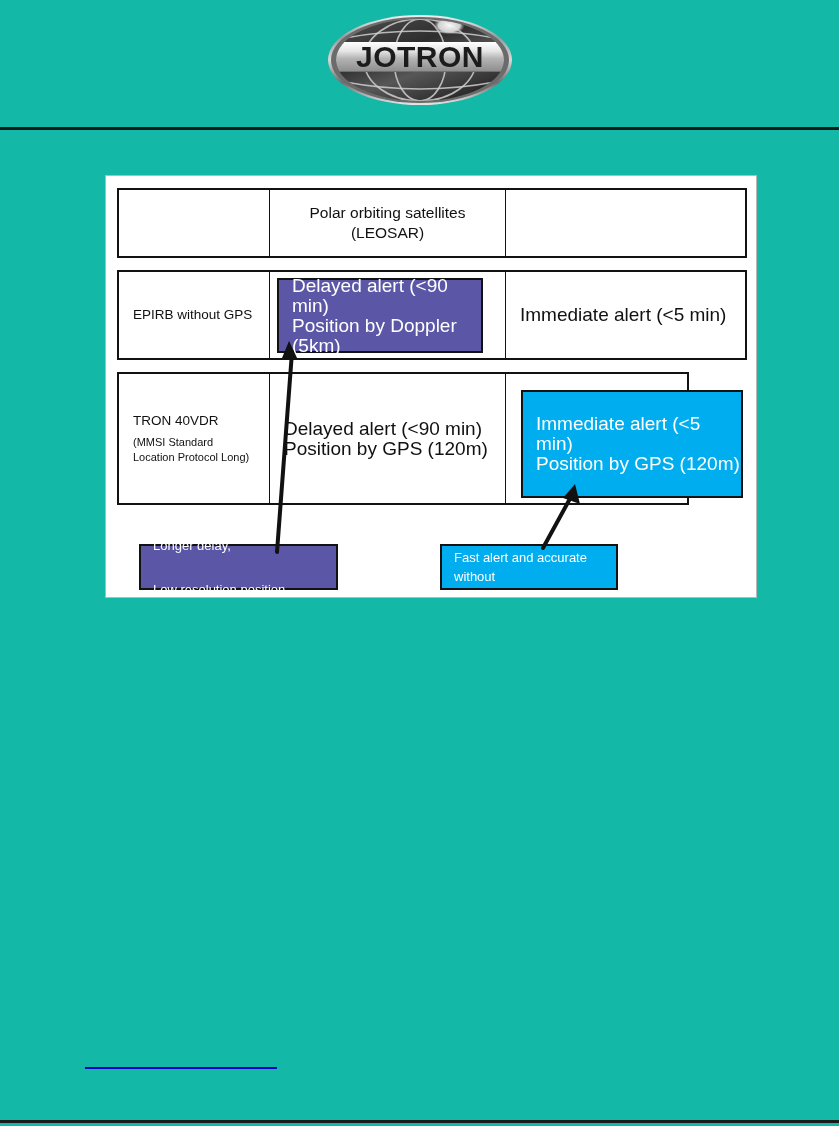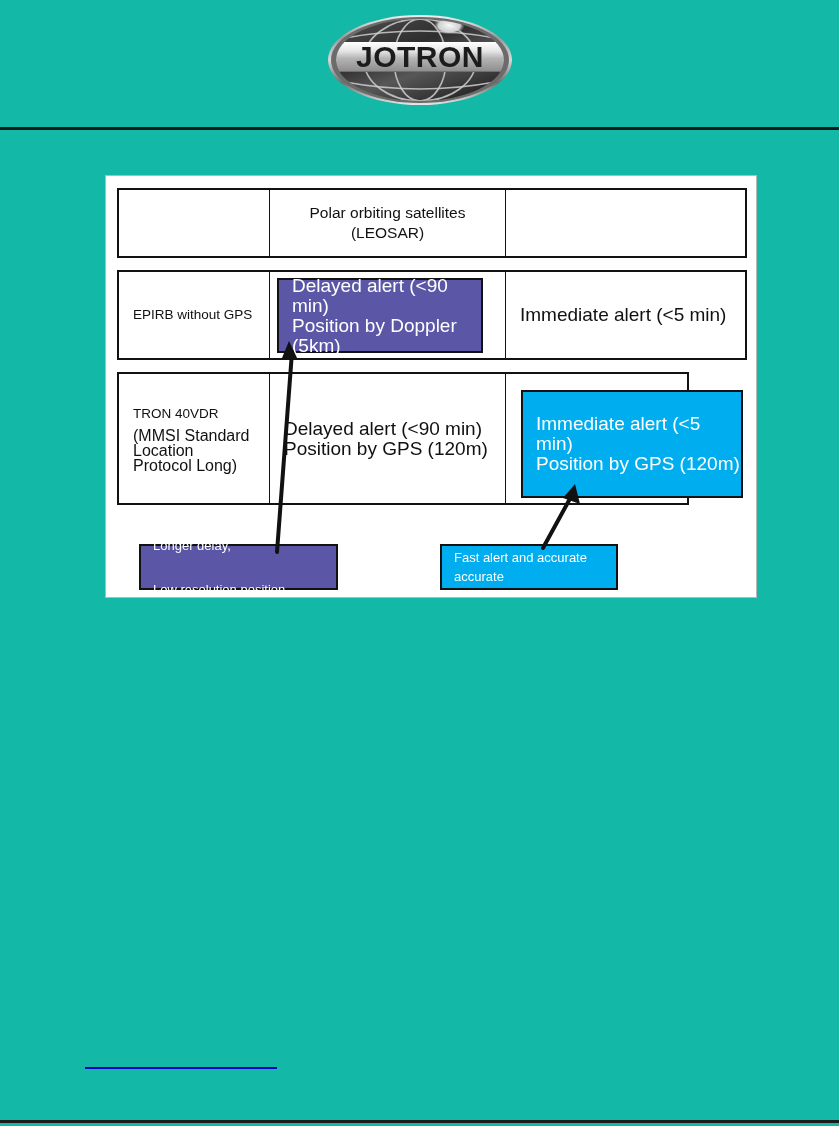--- a/index.html
+++ b/index.html
@@ -103,21 +103,21 @@
     line-height: 20px;
     color: #111111;
   }
 
   .rowlabel-main {
     font-size: 13.5px;
     line-height: 18px;
     color: #111111;
   }
   .rowlabel-sub {
-    font-size: 16px;
+    font-size: 11px;
     line-height: 15px;
     color: #111111;
   }
   .rowlabel-main + .rowlabel-sub { margin-top: 5px; }
 
   
   .hl-box {
     position: absolute;
     border: 2px solid #121212;
     box-sizing: border-box;
@@ -329,21 +329,21 @@
     <span class="body-line">Position by GPS (120m)</span>
   </div>
 
   <div class="callout callout-purple">
     <span class="body-line">Longer delay,</span>
     <span class="body-line">Low resolution position</span>
   </div>
 
   <div class="callout callout-cyan">
     <span class="body-line">Fast alert and accurate</span>
-    <span class="body-line">accurate</span>
+    <span class="body-line">without</span>
   </div>
 
   <svg class="arrows" viewBox="0 0 839 1126">
 
     <g>
       <line x1="277" y1="552" x2="292" y2="352" stroke="#111111" stroke-width="4" stroke-linecap="round"></line>
       <polygon points="289,341 298,360 282,358" fill="#111111"></polygon>
     </g>
 
     <g>

